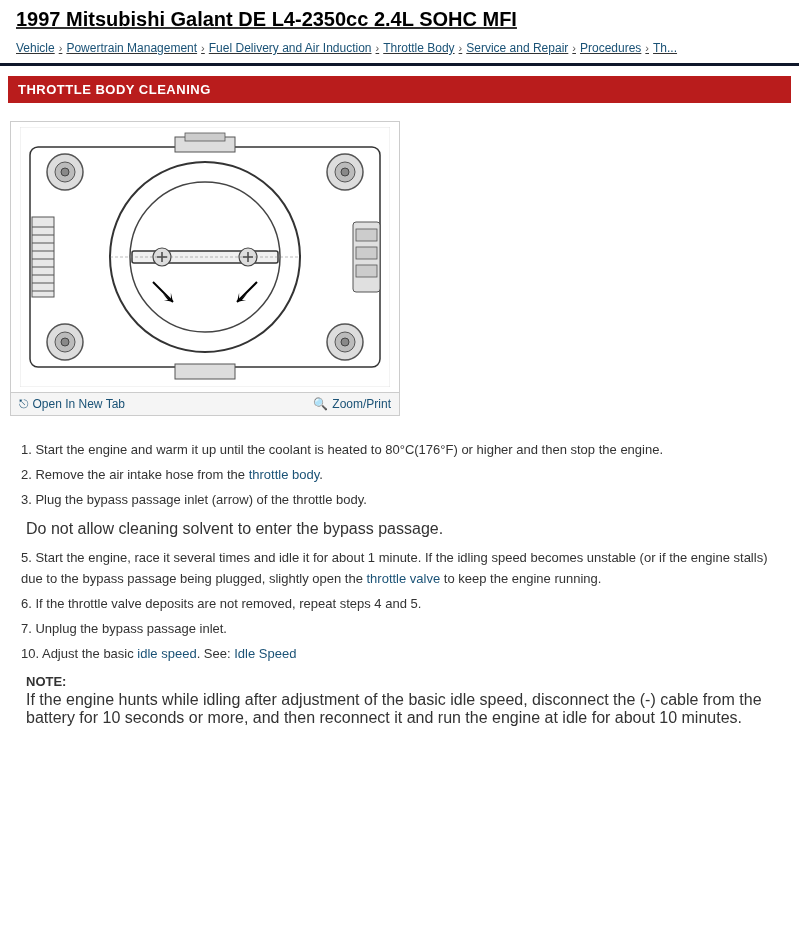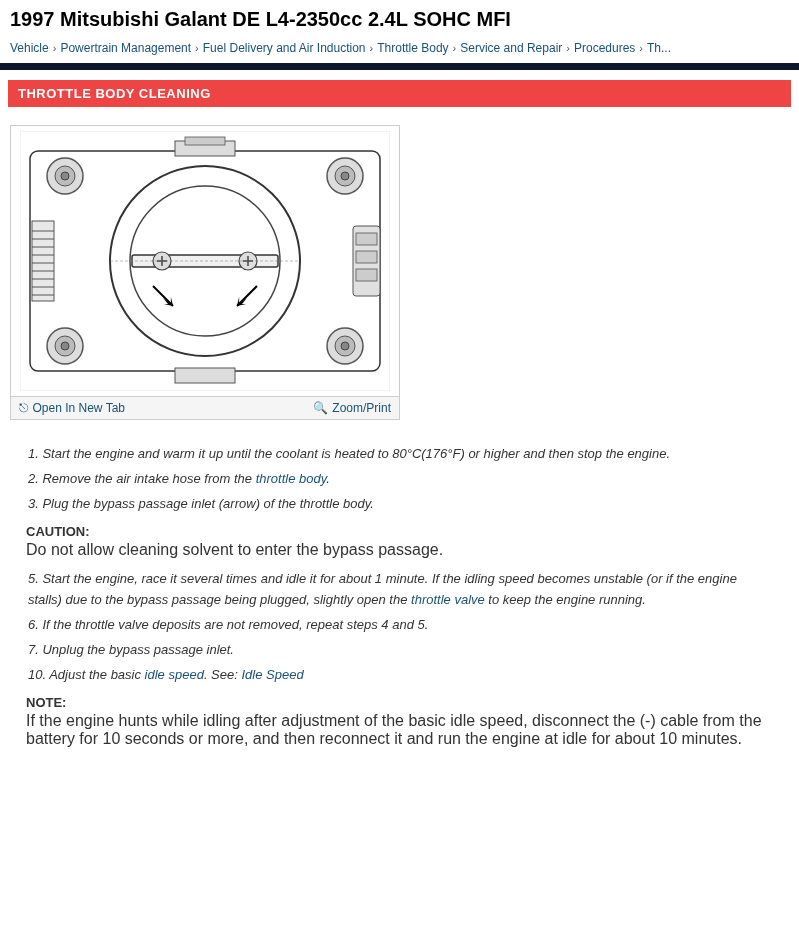--- a/index.html
+++ b/index.html
@@ -6,22 +6,23 @@
     body {
       font-family: Arial, sans-serif;
       font-size: 13px;
       color: #333;
       background: #fff;
       width: 799px;
     }
 
     
     .page-header {
-      padding: 8px 10px 4px 10px;
-      border-bottom: 7px solid #0f172a;
+      padding: 8px 10px 4px 16px;
+      border-bottom: 3px solid #0f172a;
+      text-decoration: underline;
     }
     .page-title {
       font-size: 20px;
       font-weight: bold;
       color: #000;
       margin-bottom: 6px;
     }
 
     
     .breadcrumb {
@@ -40,21 +41,21 @@
       cursor: pointer;
     }
     .breadcrumb-separator {
       margin: 0 4px;
       color: #555;
       font-size: 11px;
     }
 
     
     .section-header {
-      background: #ef4444;
+      background: #b91c1c;
       color: #fff;
       font-weight: bold;
       font-size: 13px;
       padding: 6px 10px;
       margin: 10px 8px 10px 8px;
       letter-spacing: 0.5px;
     }
 
     
     .main-content {
@@ -96,23 +97,22 @@
       text-decoration: none;
       font-size: 12px;
       cursor: pointer;
       display: flex;
       align-items: center;
       gap: 4px;
     }
 
     
     .steps-section {
-      margin: 8px 16px;
+      margin: 8px 9px;
       line-height: 1.6;
-      font-style: italic;
     }
     .step-item {
       margin-bottom: 4px;
       padding-left: 2px;
     }
 
     
     .notice-box {
       margin: 10px 0 10px 16px;
     }
@@ -260,21 +260,20 @@
     <div class="step-item">
       <span>2. Remove the air intake hose from the </span><a>throttle body</a><span>.</span>
     </div>
     <div class="step-item">
       <span>3. Plug the bypass passage inlet (arrow) of the throttle body.</span>
     </div>
   </div>
 
   
   <div class="notice-box">
-    <div class="notice-label">CAUTION:</div>
     <div class="notice-text">Do not allow cleaning solvent to enter the bypass passage.</div>
   </div>
 
   
   <div class="steps-section step-gap">
     <div class="step-item">
       <span>5. Start the engine, race it several times and idle it for about 1 minute. If the idling speed becomes unstable (or if the engine stalls) due to the bypass passage being plugged, slightly open the </span><a>throttle valve</a><span> to keep the engine running.</span>
     </div>
     <div class="step-item">
       <span> 6. If the throttle valve deposits are not removed, repeat steps 4 and 5.</span>

